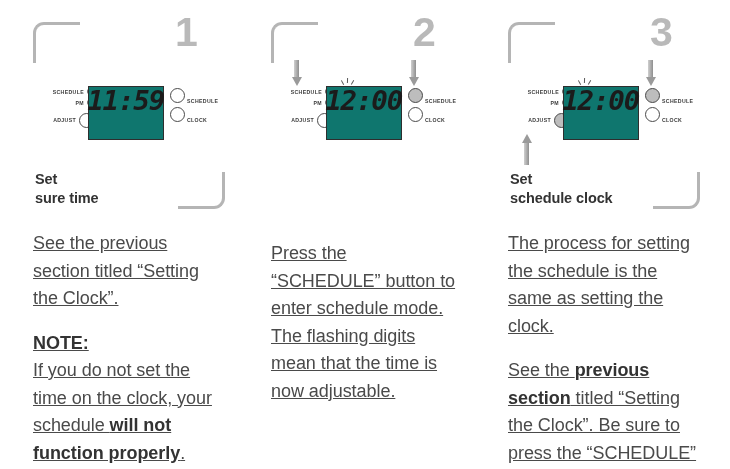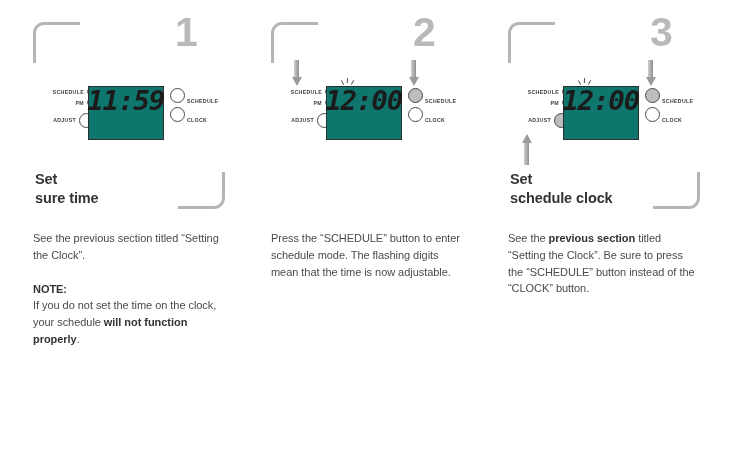--- a/index.html
+++ b/index.html
@@ -105,24 +105,24 @@
   .bracket-br{
     position:absolute;width:44px;height:34px;
     border-bottom:3px solid #b5b5b5;border-right:3px solid #b5b5b5;
     border-bottom-right-radius:11px;
     right:18px;top:2px;
   }
 
   
   .bodyzone{position:absolute;left:33px;top:230px;width:190px;}
   .para{
-    font-size:11px;line-height:1.53;color:#4a4a4a;
-    margin:0 0 17px 0;letter-spacing:-.05px;
-  }
-  .para:last-child{margin-bottom:0;}
+    font-size:18px;line-height:1.53;color:#4a4a4a;
+    margin:0 0 17px 0;letter-spacing:-.05px;text-decoration:underline;
+  }
+  .para:last-child{margin-bottom:0;margin-top:10px;}
   .para b{font-weight:700;color:#333;}
   .note-label{font-weight:700;color:#333;display:block;}
 </style>
 </head>
 <body>
 
 <div class="sheet">
 
   <div class="panel panel-1">
     <div class="topzone">
@@ -298,19 +298,20 @@
 
     <div class="headzone">
       <div class="heading">
         <span>Set</span><br>
         <span>schedule clock</span>
       </div>
       <div class="bracket-br"></div>
     </div>
 
     <div class="bodyzone">
+      <p class="para">The process for setting the schedule is the same as setting the clock.</p>
       <p class="para">
         <span>See the </span><b>previous section</b><span> titled “Setting the Clock”. Be sure to press the “SCHEDULE” button instead of the “CLOCK” button.</span>
       </p>
     </div>
   </div>
 
 </div>
 
 </body></html>

